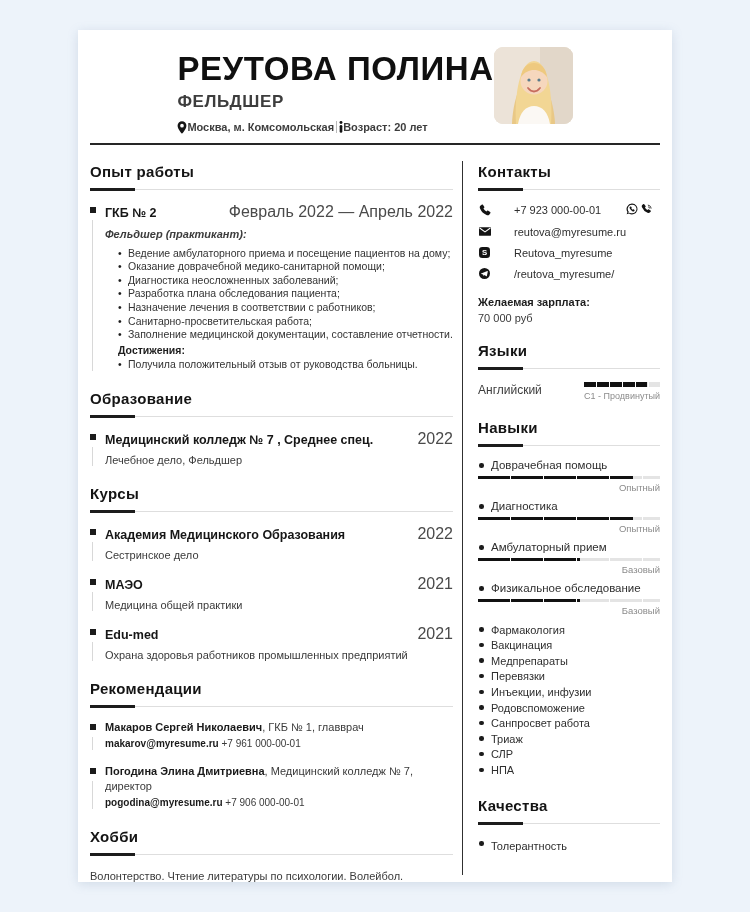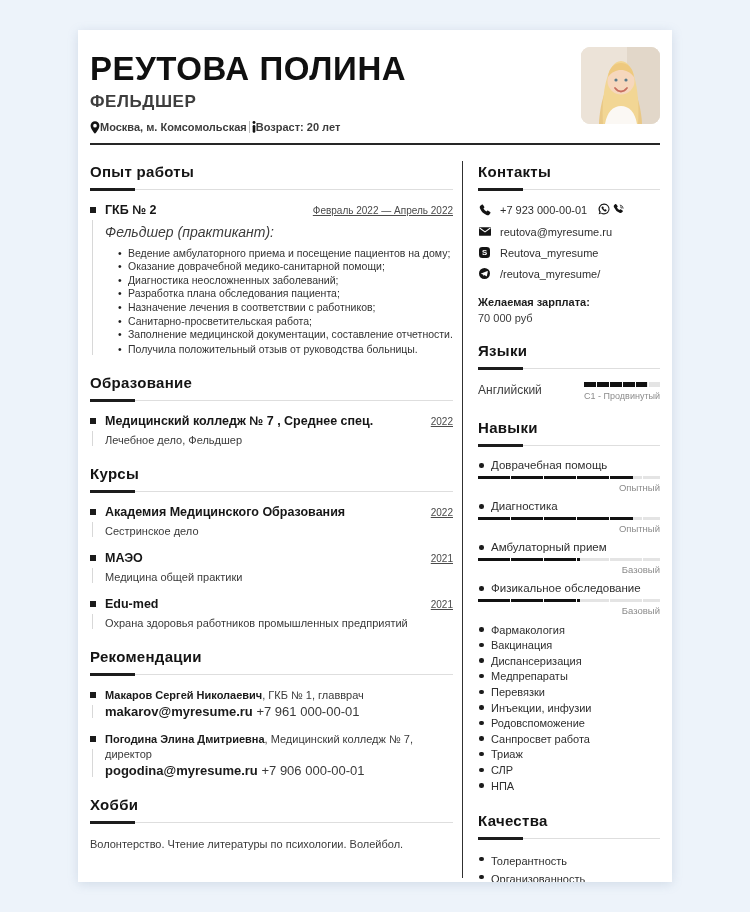--- a/index.html
+++ b/index.html
@@ -2,21 +2,21 @@
 <html><head>
 <meta charset="utf-8">
 <style>
   html,body{margin:0;padding:0;}
   .canvas{width:750px;height:912px;background:#edf3fa;position:relative;
     font-family:"Liberation Sans",sans-serif;color:#222;overflow:hidden;}
   .page{position:absolute;left:78px;top:30px;width:594px;height:852px;background:#ffffff;
     box-sizing:border-box;padding:14px 12px 0 12px;box-shadow:0 2px 10px rgba(110,135,170,.22);overflow:hidden;}
 
   
-  .header{display:flex;justify-content:space-between;align-items:flex-start;}
+  .header{display:flex;justify-content:center;align-items:flex-start;}
   .h-left{padding-top:8px;}
   .name{font-size:33px;font-weight:700;letter-spacing:.6px;color:#101010;line-height:1.02;}
   .job{font-size:17px;font-weight:700;letter-spacing:.6px;color:#3d3d3d;margin-top:6px;}
   .meta{display:flex;align-items:center;margin-top:9px;font-size:11px;font-weight:700;color:#3d3d3d;}
   .meta .ic{display:inline-flex;align-items:center;}
   .meta-sep{width:1px;height:12px;background:#b9b9b9;margin:0 2px;}
   .photo{width:79px;height:77px;border-radius:9px;overflow:hidden;background:#e8ded2;margin-top:3px;flex:none;}
   .header-rule{height:2px;background:#262626;margin-top:9px;}
 
   
@@ -30,34 +30,34 @@
   .sec-title{font-size:15px;font-weight:700;color:#141414;letter-spacing:.3px;}
   .sec-rule{position:relative;height:1px;background:#dedede;margin:9px 0 13px 0;}
   .sec-rule::before{content:"";position:absolute;left:0;top:-1px;width:45px;height:3px;background:#1c1c1c;}
 
   
   .entry{position:relative;padding-left:15px;margin-bottom:13px;}
   .entry .sq{position:absolute;left:0;top:4px;width:6px;height:6px;background:#1b1b1b;}
   .entry .vline{position:absolute;left:2px;top:17px;bottom:1px;width:1px;background:#d8d8d8;}
   .entry-head{display:flex;justify-content:space-between;align-items:baseline;}
   .entry-title{font-size:12.5px;font-weight:700;color:#161616;}
-  .entry-date{font-size:10px;color:#4a4a4a;white-space:nowrap;text-decoration:underline;}
-  .entry-pos{font-style:italic;font-size:14px;color:#3c3c3c;margin-top:7px;}
+  .entry-date{font-size:16px;color:#4a4a4a;white-space:nowrap;}
+  .entry-pos{font-style:italic;font-size:11px;color:#3c3c3c;margin-top:7px;font-weight:bold;}
   .duties{margin:7px 0 0 13px;padding:0;list-style:none;font-size:10.5px;color:#333;}
   .duties li{position:relative;padding-left:10px;line-height:13.6px;}
   .duties li::before{content:"•";position:absolute;left:0;top:0;color:#1b1b1b;}
   .ach-label{font-size:10.5px;font-weight:700;color:#1d1d1d;margin:2px 0 0 13px;line-height:13.6px;}
   .entry-sub{font-size:11px;color:#3a3a3a;margin-top:5px;line-height:14px;}
   .rec-line1{font-size:11px;color:#3a3a3a;line-height:15px;}
-  .rec-line2{font-size:13px;color:#3a3a3a;line-height:15px;margin-top:1px;}
+  .rec-line2{font-size:10px;color:#3a3a3a;line-height:15px;margin-top:1px;}
   .b{font-weight:700;color:#1a1a1a;}
   .plain-text{font-size:11px;color:#3a3a3a;line-height:16.5px;}
 
   
-  .c-row{display:flex;align-items:center;gap:9px;margin-bottom:9px;font-size:11px;color:#2e2e2e;}
+  .c-row{display:flex;align-items:center;gap:23px;margin-bottom:9px;font-size:11px;color:#2e2e2e;}
   .c-row .ic{display:inline-flex;width:13px;justify-content:center;flex:none;}
   .c-extra{display:inline-flex;gap:3px;margin-left:2px;align-items:center;}
   .salary{margin-top:16px;}
   .salary-label{font-size:11px;font-weight:700;color:#1d1d1d;}
   .salary-value{font-size:11px;color:#3a3a3a;margin-top:4px;}
 
   .lang-row{display:flex;justify-content:space-between;align-items:flex-start;}
   .lang-name{font-size:12px;color:#3c3c3c;padding-top:1px;}
   .lang-right{width:76px;margin-left:12px;}
   .bar{height:5px;background:#e4e4e4;position:relative;overflow:hidden;}
@@ -138,20 +138,21 @@
             <div class="entry-pos">Фельдшер (практикант):</div>
             <ul class="duties">
               <li>Ведение амбулаторного приема и посещение пациентов на дому;</li>
               <li>Оказание доврачебной медико-санитарной помощи;</li>
               <li>Диагностика неосложненных заболеваний;</li>
               <li>Разработка плана обследования пациента;</li>
               <li>Назначение лечения в соответствии с работников;</li>
               <li>Санитарно-просветительская работа;</li>
               <li>Заполнение медицинской документации, составление отчетности.</li>
             </ul>
+            <div class="ach-label">Достижения:</div>
             <ul class="duties" style="margin-top:1px;">
               <li>Получила положительный отзыв от руководства больницы.</li>
             </ul>
           </div>
         </div>
 
         <div class="sec">
           <div class="sec-title">Образование</div>
           <div class="sec-rule"></div>
           <div class="entry">
@@ -334,35 +335,33 @@
             <div class="skill-name dot">Физикальное обследование</div>
             <div class="skill-bar">
                 <div class="bar-fill" style="width: 56%;"></div>
                 <div class="ticks"></div>
               </div>
             <div class="skill-level">Базовый</div>
           </div>
 
           <div class="dot-item dot">Фармакология</div>
           <div class="dot-item dot">Вакцинация</div>
-          <div class="dot-item dot">Диспансеризация</div>
           <div class="dot-item dot">Медпрепараты</div>
           <div class="dot-item dot">Перевязки</div>
           <div class="dot-item dot">Инъекции, инфузии</div>
           <div class="dot-item dot">Родовспоможение</div>
           <div class="dot-item dot">Санпросвет работа</div>
           <div class="dot-item dot">Триаж</div>
           <div class="dot-item dot">СЛР</div>
           <div class="dot-item dot">НПА</div>
         </div>
 
         <div class="sec">
           <div class="sec-title">Качества</div>
           <div class="sec-rule"></div>
           <div class="dot-item dot q-item">Толерантность</div>
-          <div class="dot-item dot q-item">Организованность</div>
 
         </div>
 
       </div>
     </div>
   </div>
 </div>
 
 </body></html>

